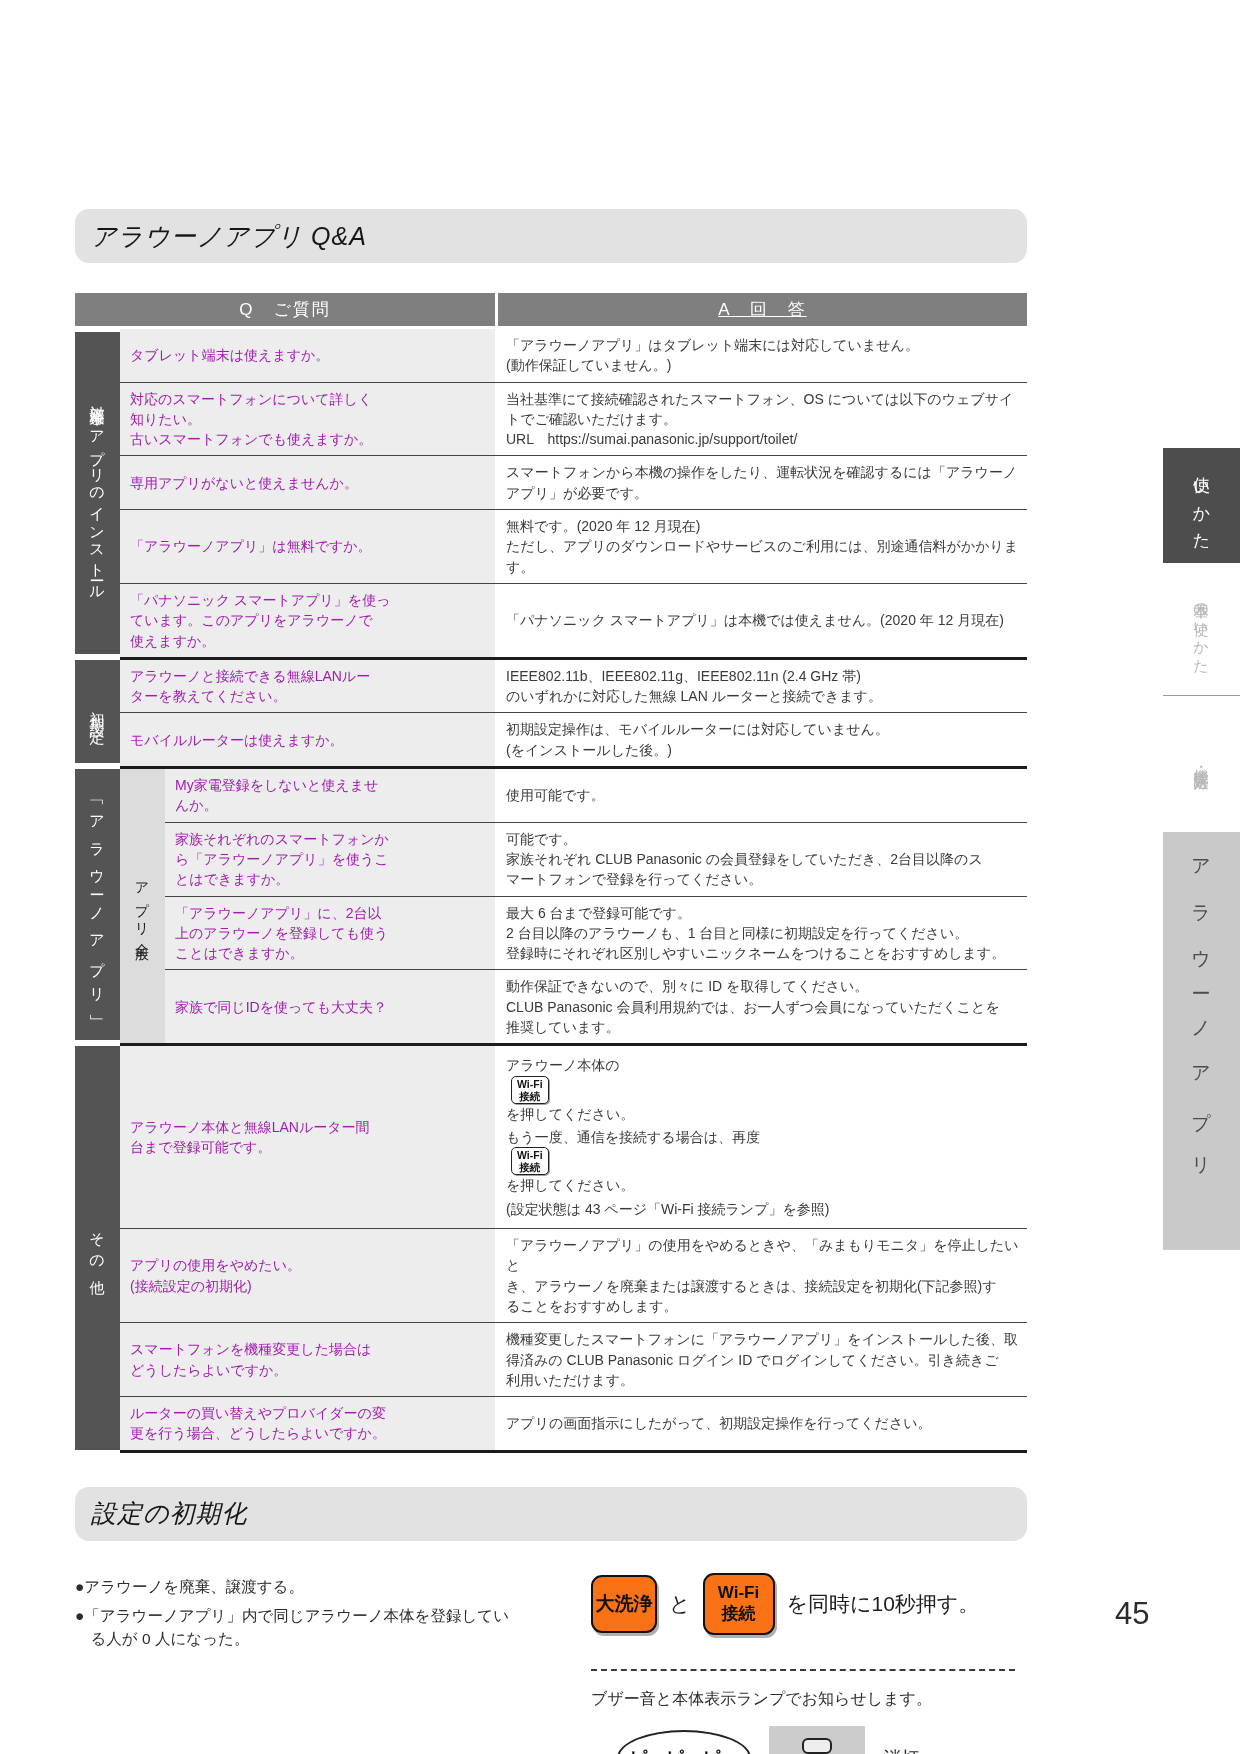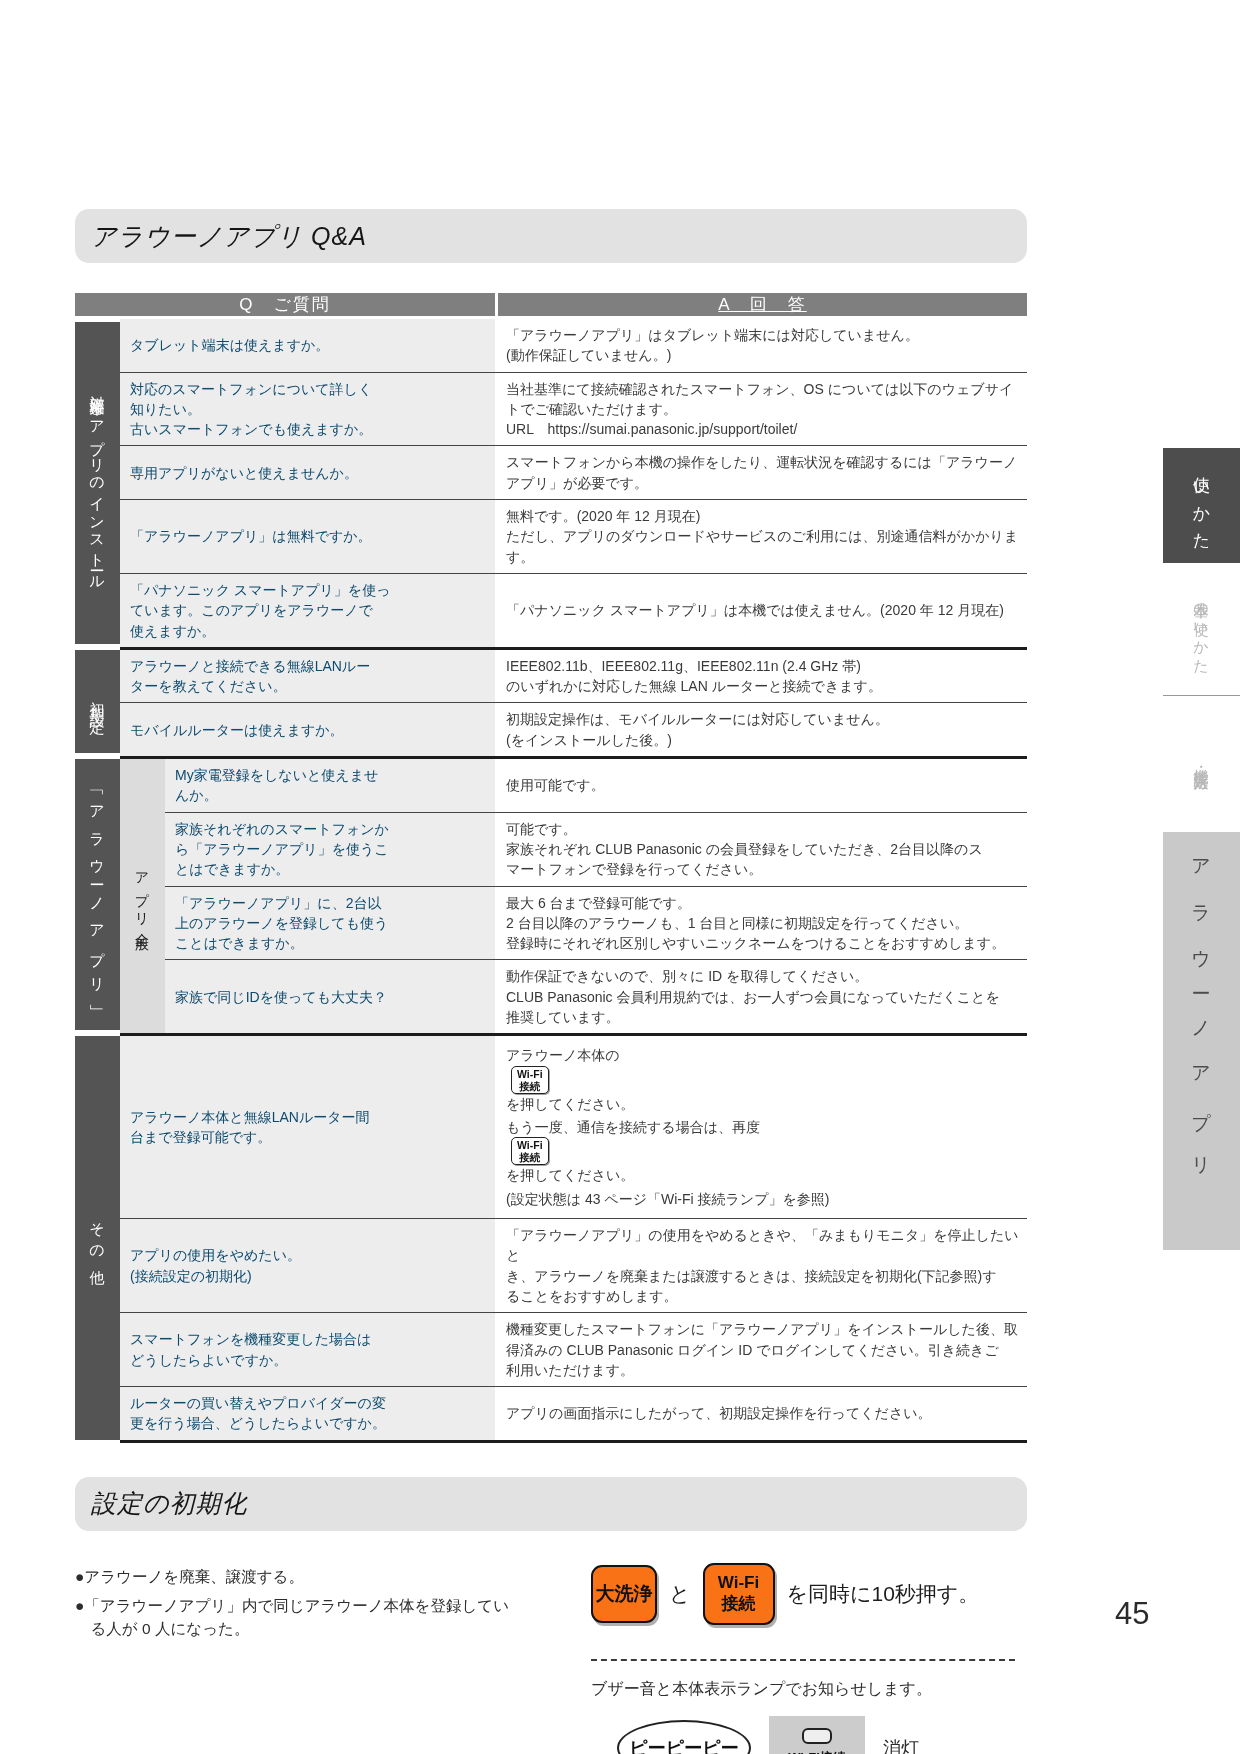--- a/index.html
+++ b/index.html
@@ -13,21 +13,21 @@
   .heading-box{
     background:#e2e2e2;border-radius:14px;height:54px;
     display:flex;align-items:center;padding-left:16px;
     font-size:25px;letter-spacing:1px;color:#161616;font-style:italic;
   }
   .title-box{margin-top:209px;}
 
   
   .qa-table{margin-top:30px;}
   .qa-header{display:flex;gap:3px;margin-bottom:3px;}
-  .qh{background:#7f7f7f;color:#ffffff;height:23px;display:flex;align-items:center;justify-content:center;
+  .qh{background:#7f7f7f;color:#ffffff;height:33px;display:flex;align-items:center;justify-content:center;
       font-size:17px;letter-spacing:2px;}
   .qh-q{width:420px;}
   .qh-a{flex:1;text-decoration:underline;}
 
   .qa-section{display:flex;}
   .cat-cell{
     width:45px;background:#545454;color:#ffffff;
     display:flex;align-items:center;justify-content:center;
     writing-mode:vertical-rl;text-orientation:mixed;
     font-size:15px;margin:3px 0;line-height:1;
@@ -44,21 +44,21 @@
     display:flex;align-items:center;justify-content:center;
     writing-mode:vertical-rl;text-orientation:mixed;
     font-size:14px;letter-spacing:4px;line-height:1;
   }
   .rows-col{flex:1;}
   .qa-row{display:flex;min-height:52px;}
   .qa-row + .qa-row{border-top:1px solid #444444;}
   .q-cell{
     width:375px;box-sizing:border-box;background:#ededed;
     padding:6px 8px 6px 10px;display:flex;align-items:center;
-    font-size:14px;line-height:1.45;color:#0c4a6e;white-space:pre-line;
+    font-size:14px;line-height:1.45;color:#a21caf;white-space:pre-line;
   }
   .with-sub .q-cell{width:330px;}
   .a-cell{
     flex:1;background:#ffffff;box-sizing:border-box;
     padding:6px 6px 6px 11px;display:flex;align-items:center;
     font-size:14px;line-height:1.45;color:#3a3a3a;white-space:pre-line;
   }
   .a-multi{white-space:normal;}
   .a-line{margin:3px 0;display:flex;align-items:flex-start;flex-wrap:wrap;flex-direction:column;}
 

